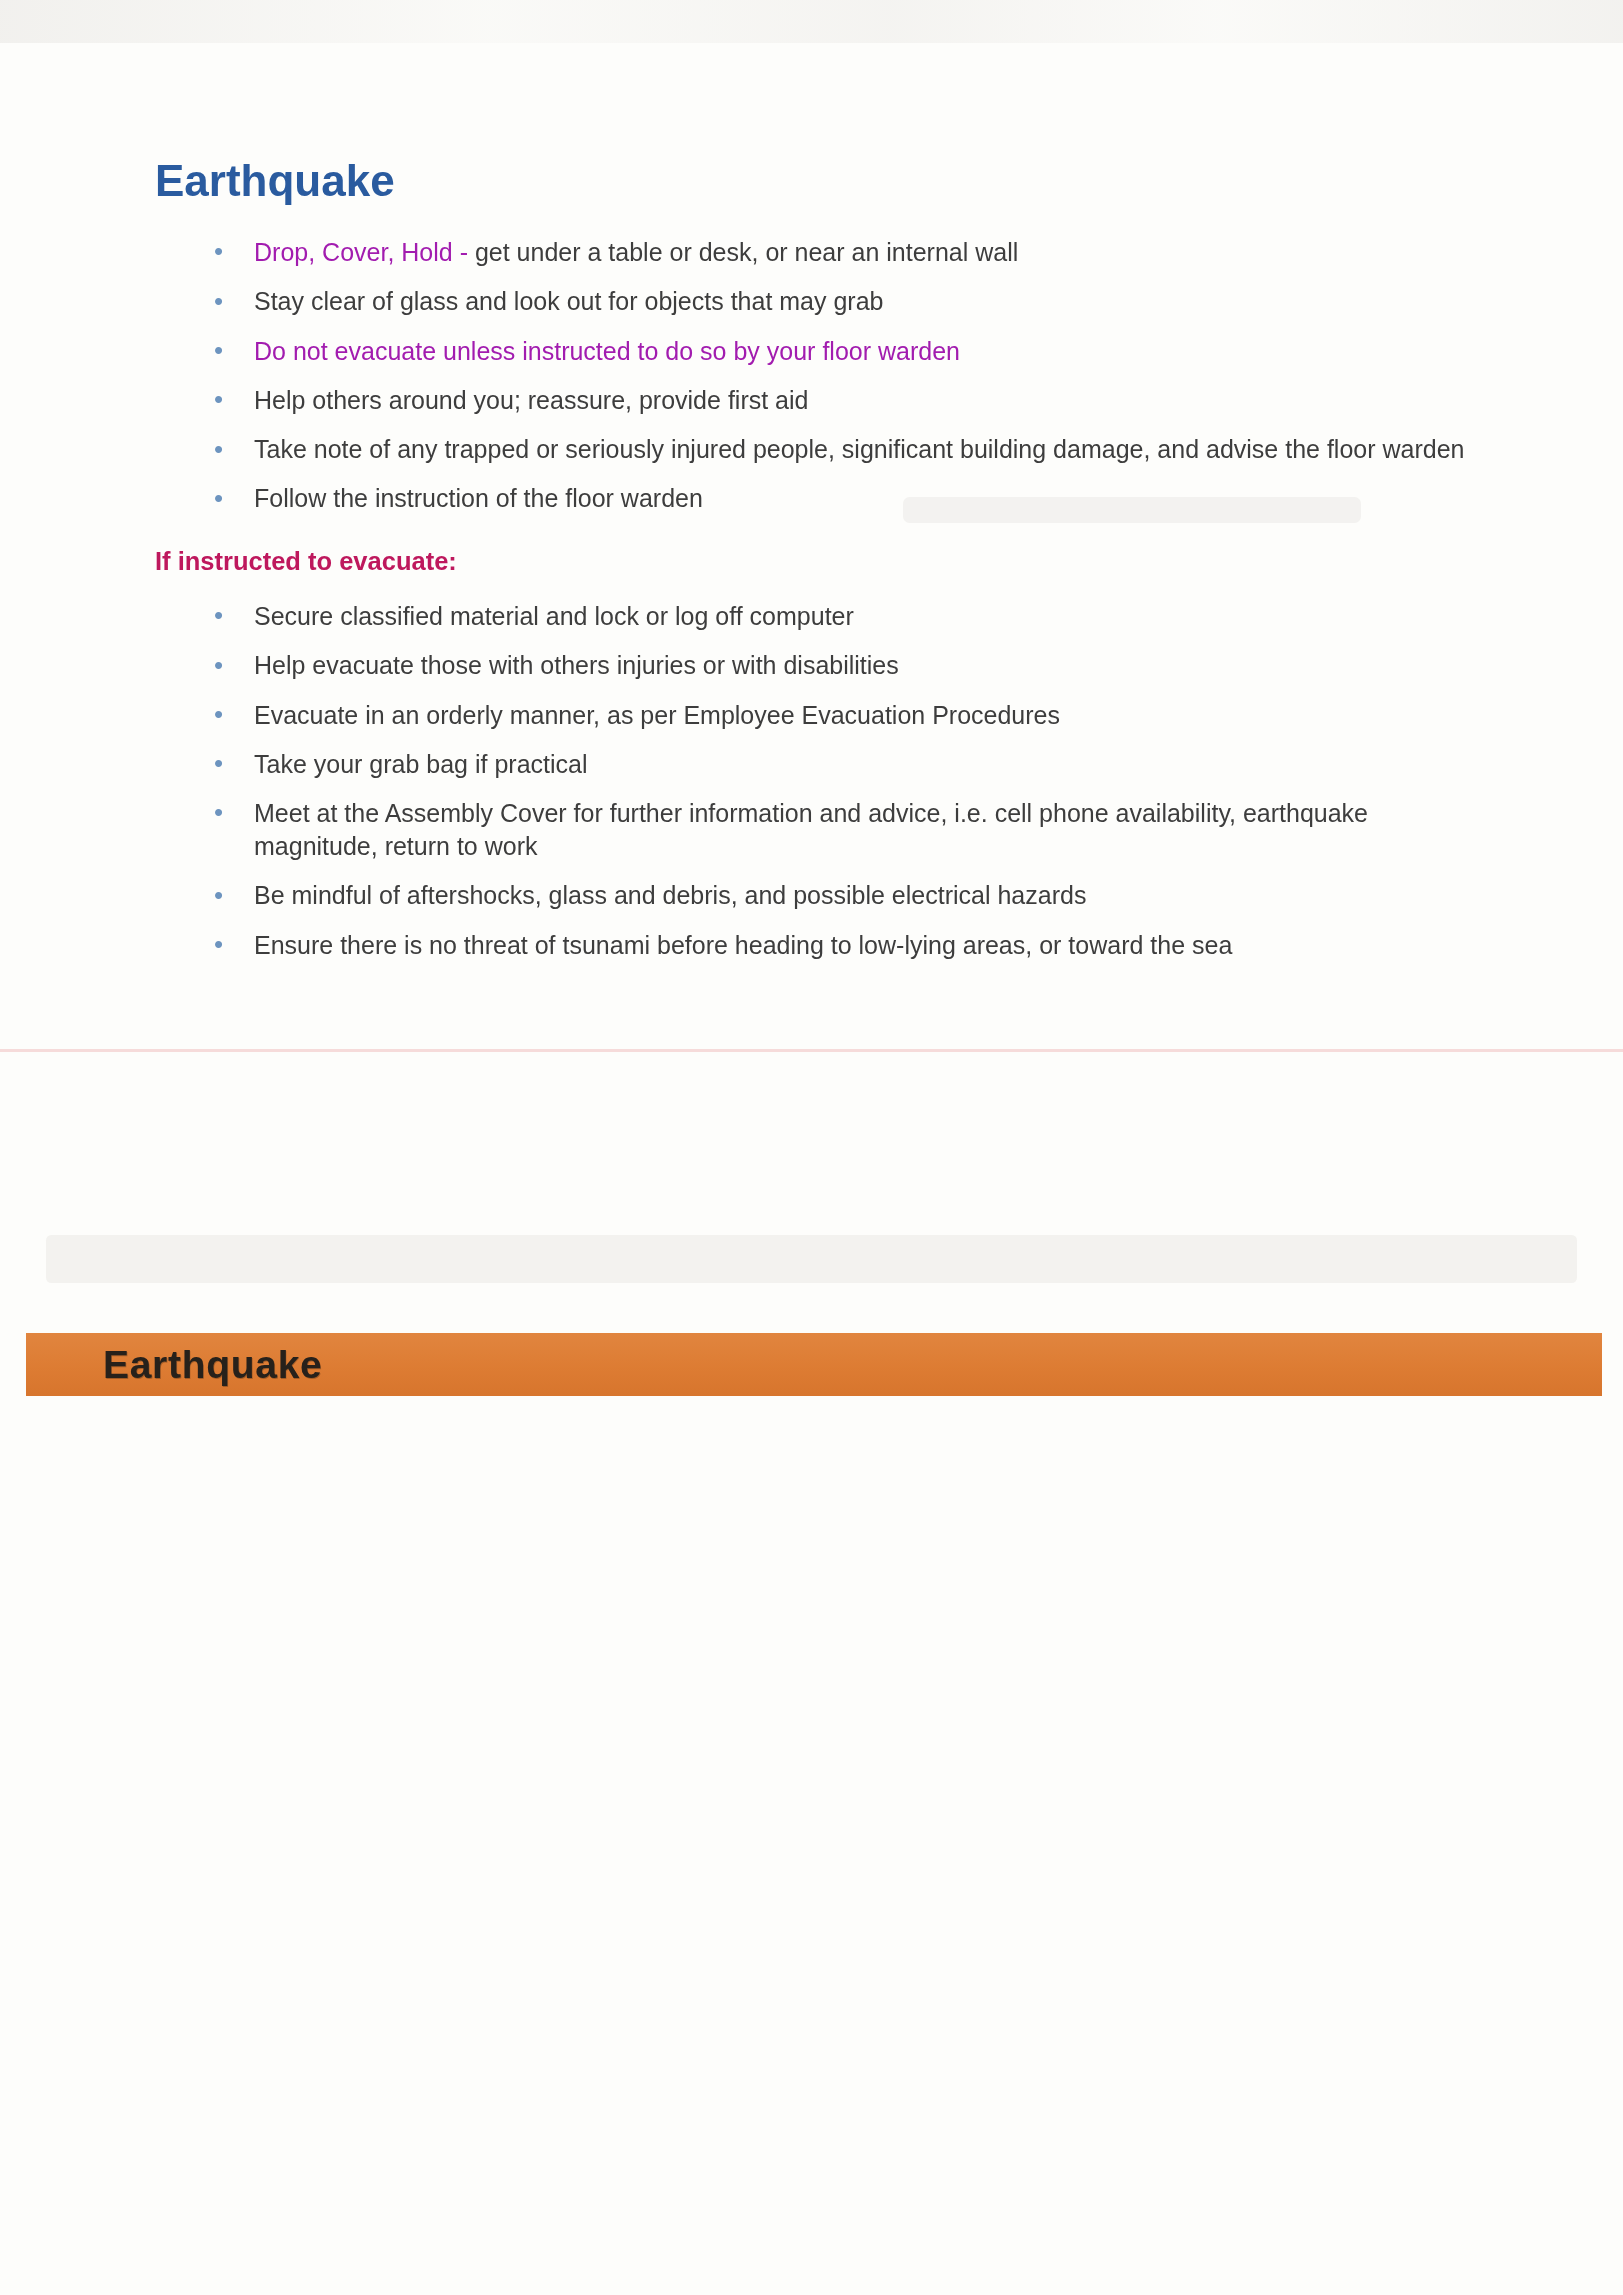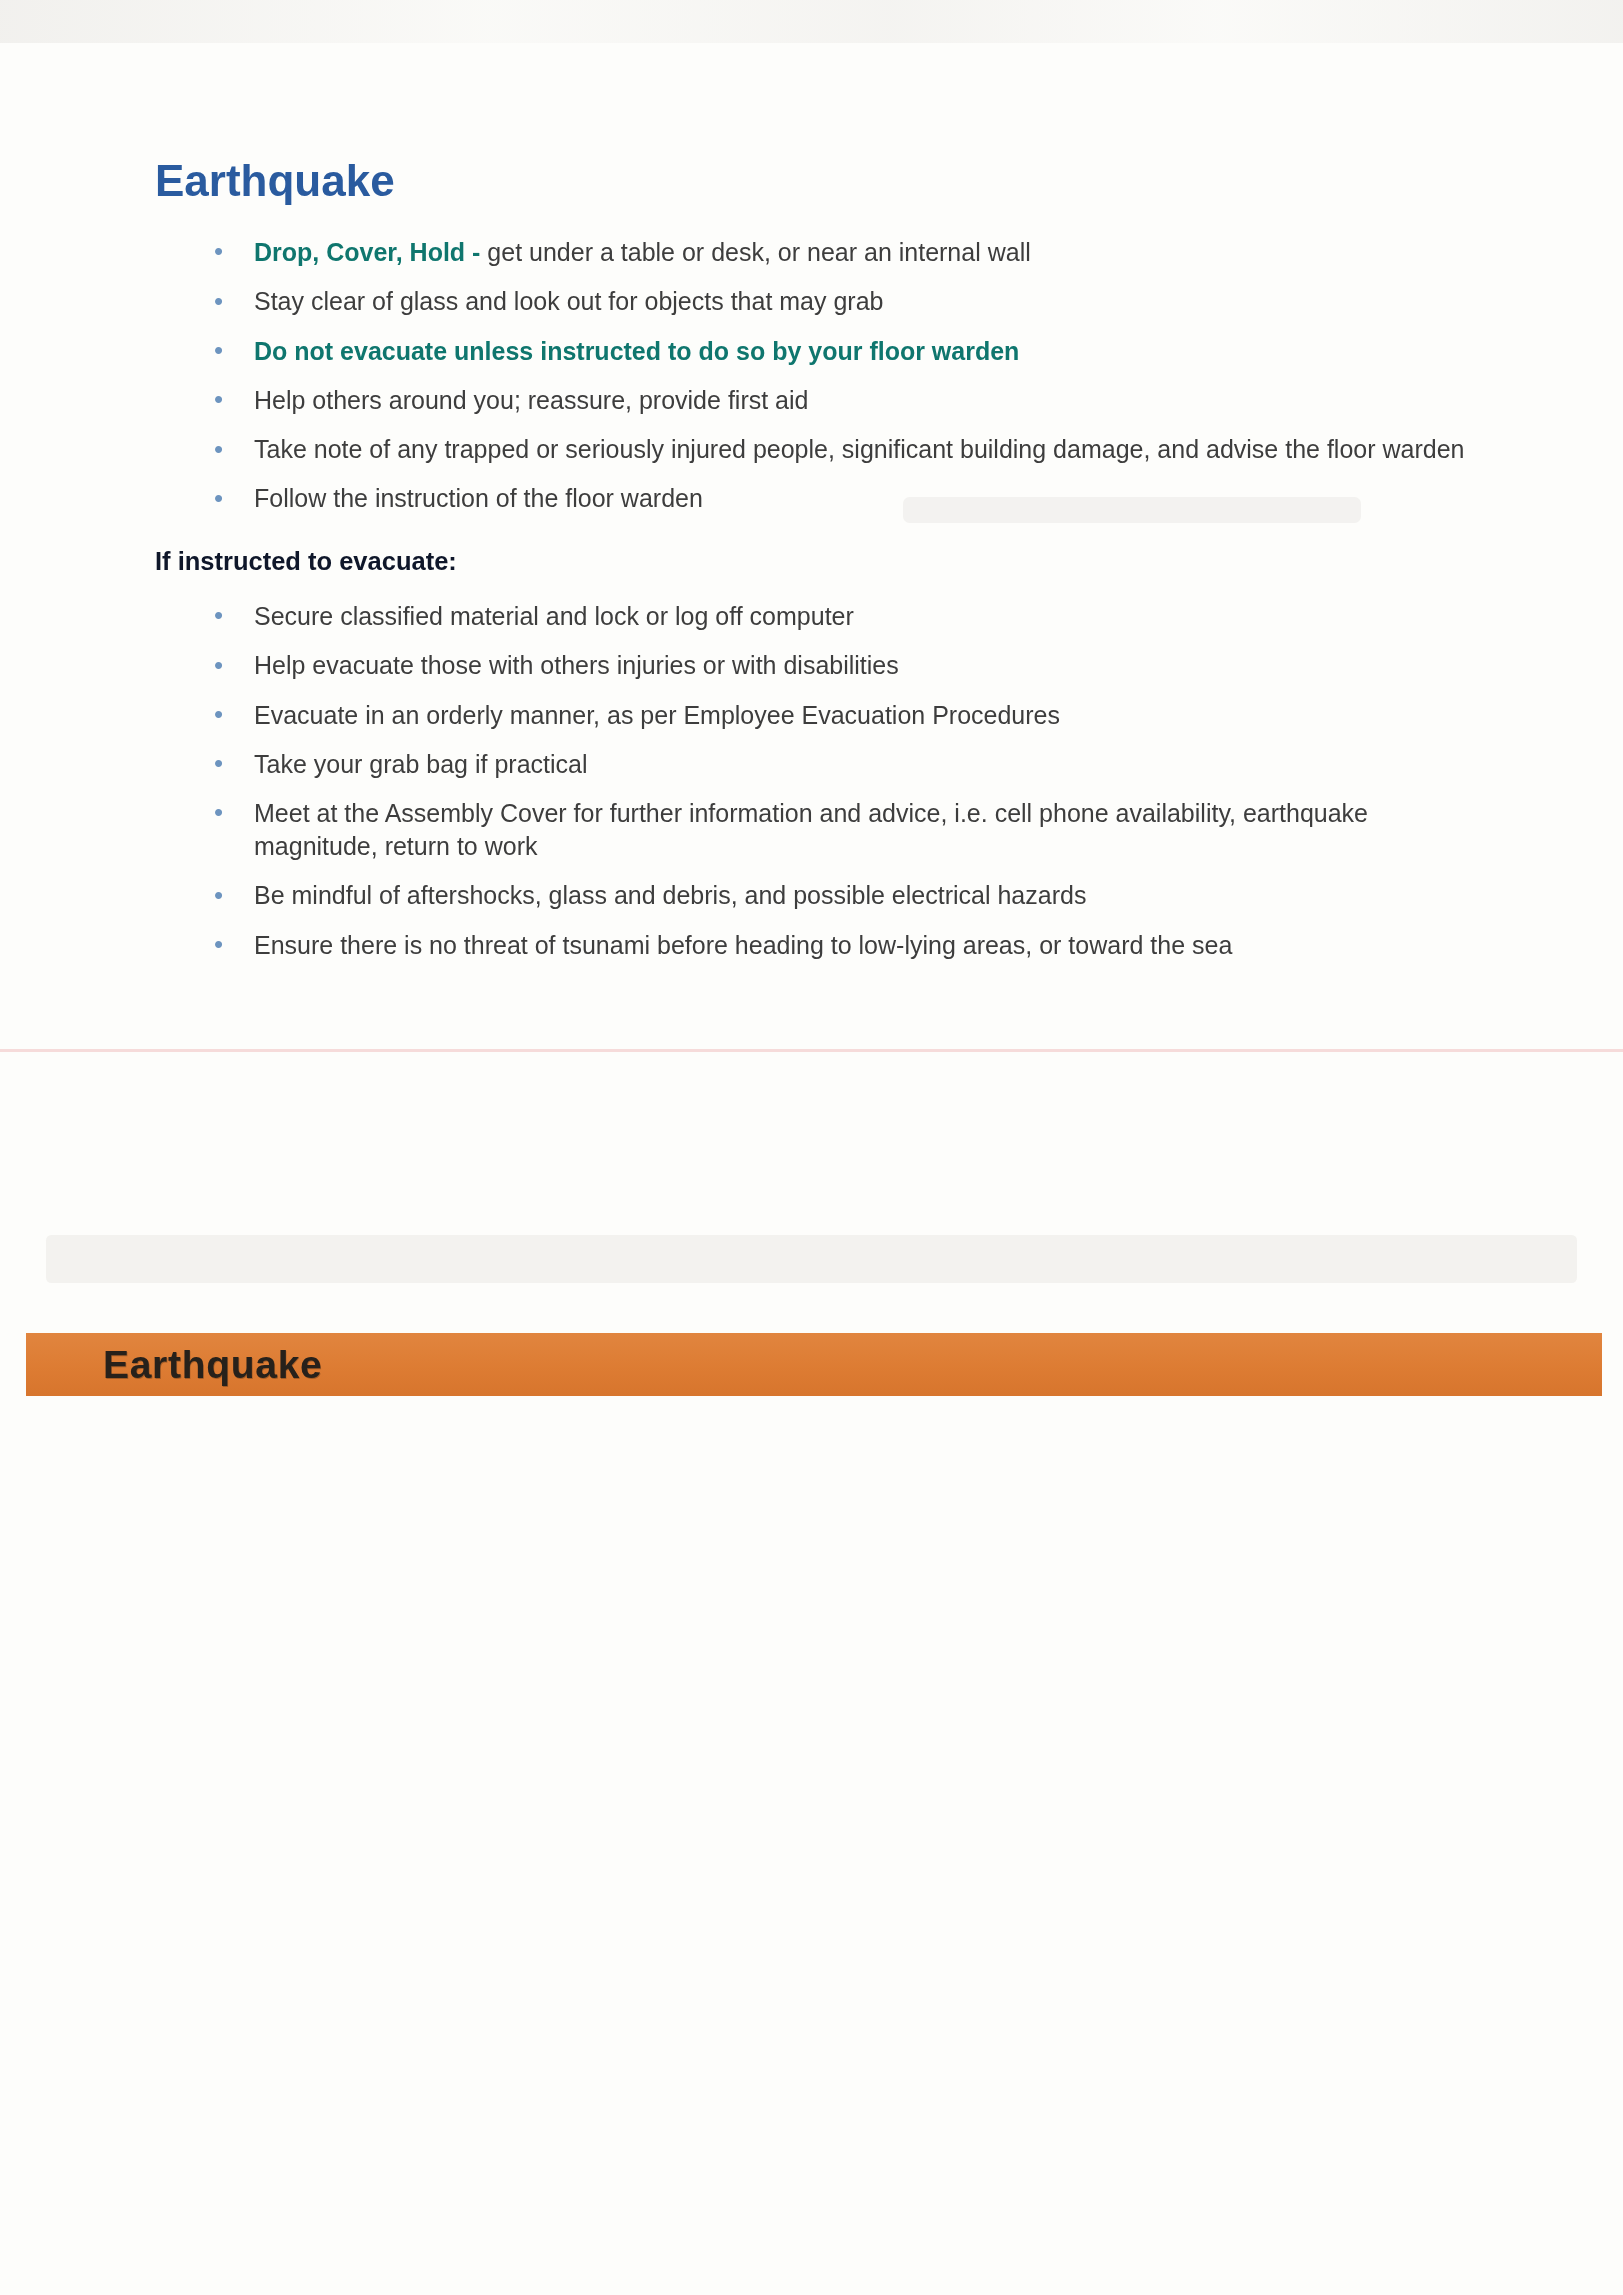--- a/index.html
+++ b/index.html
@@ -80,30 +80,30 @@
   }
   ul.blist li::before {
     content: "\2022";
     position: absolute;
     left: 0;
     top: -0.7px;
     font-size: 26px;
     color: #6d94bf;
   }
   .bold {
-    font-weight: bold;
-    color: #0f766e;
+    font-weight: normal;
+    color: #a21caf;
   }
 
   .subhead {
     margin: 31px 0 23.5px 0;
     font-size: 25.5px;
     line-height: 30px;
     font-weight: bold;
-    color: #0f172a;
+    color: #be185d;
   }
 
   .banner {
     position: absolute;
     top: 1333px;
     left: 26px;
     right: 21px;
     height: 63px;
     background: linear-gradient(180deg, #e1853f 0%, #dd7c33 55%, #d7752d 100%);
     display: flex;

